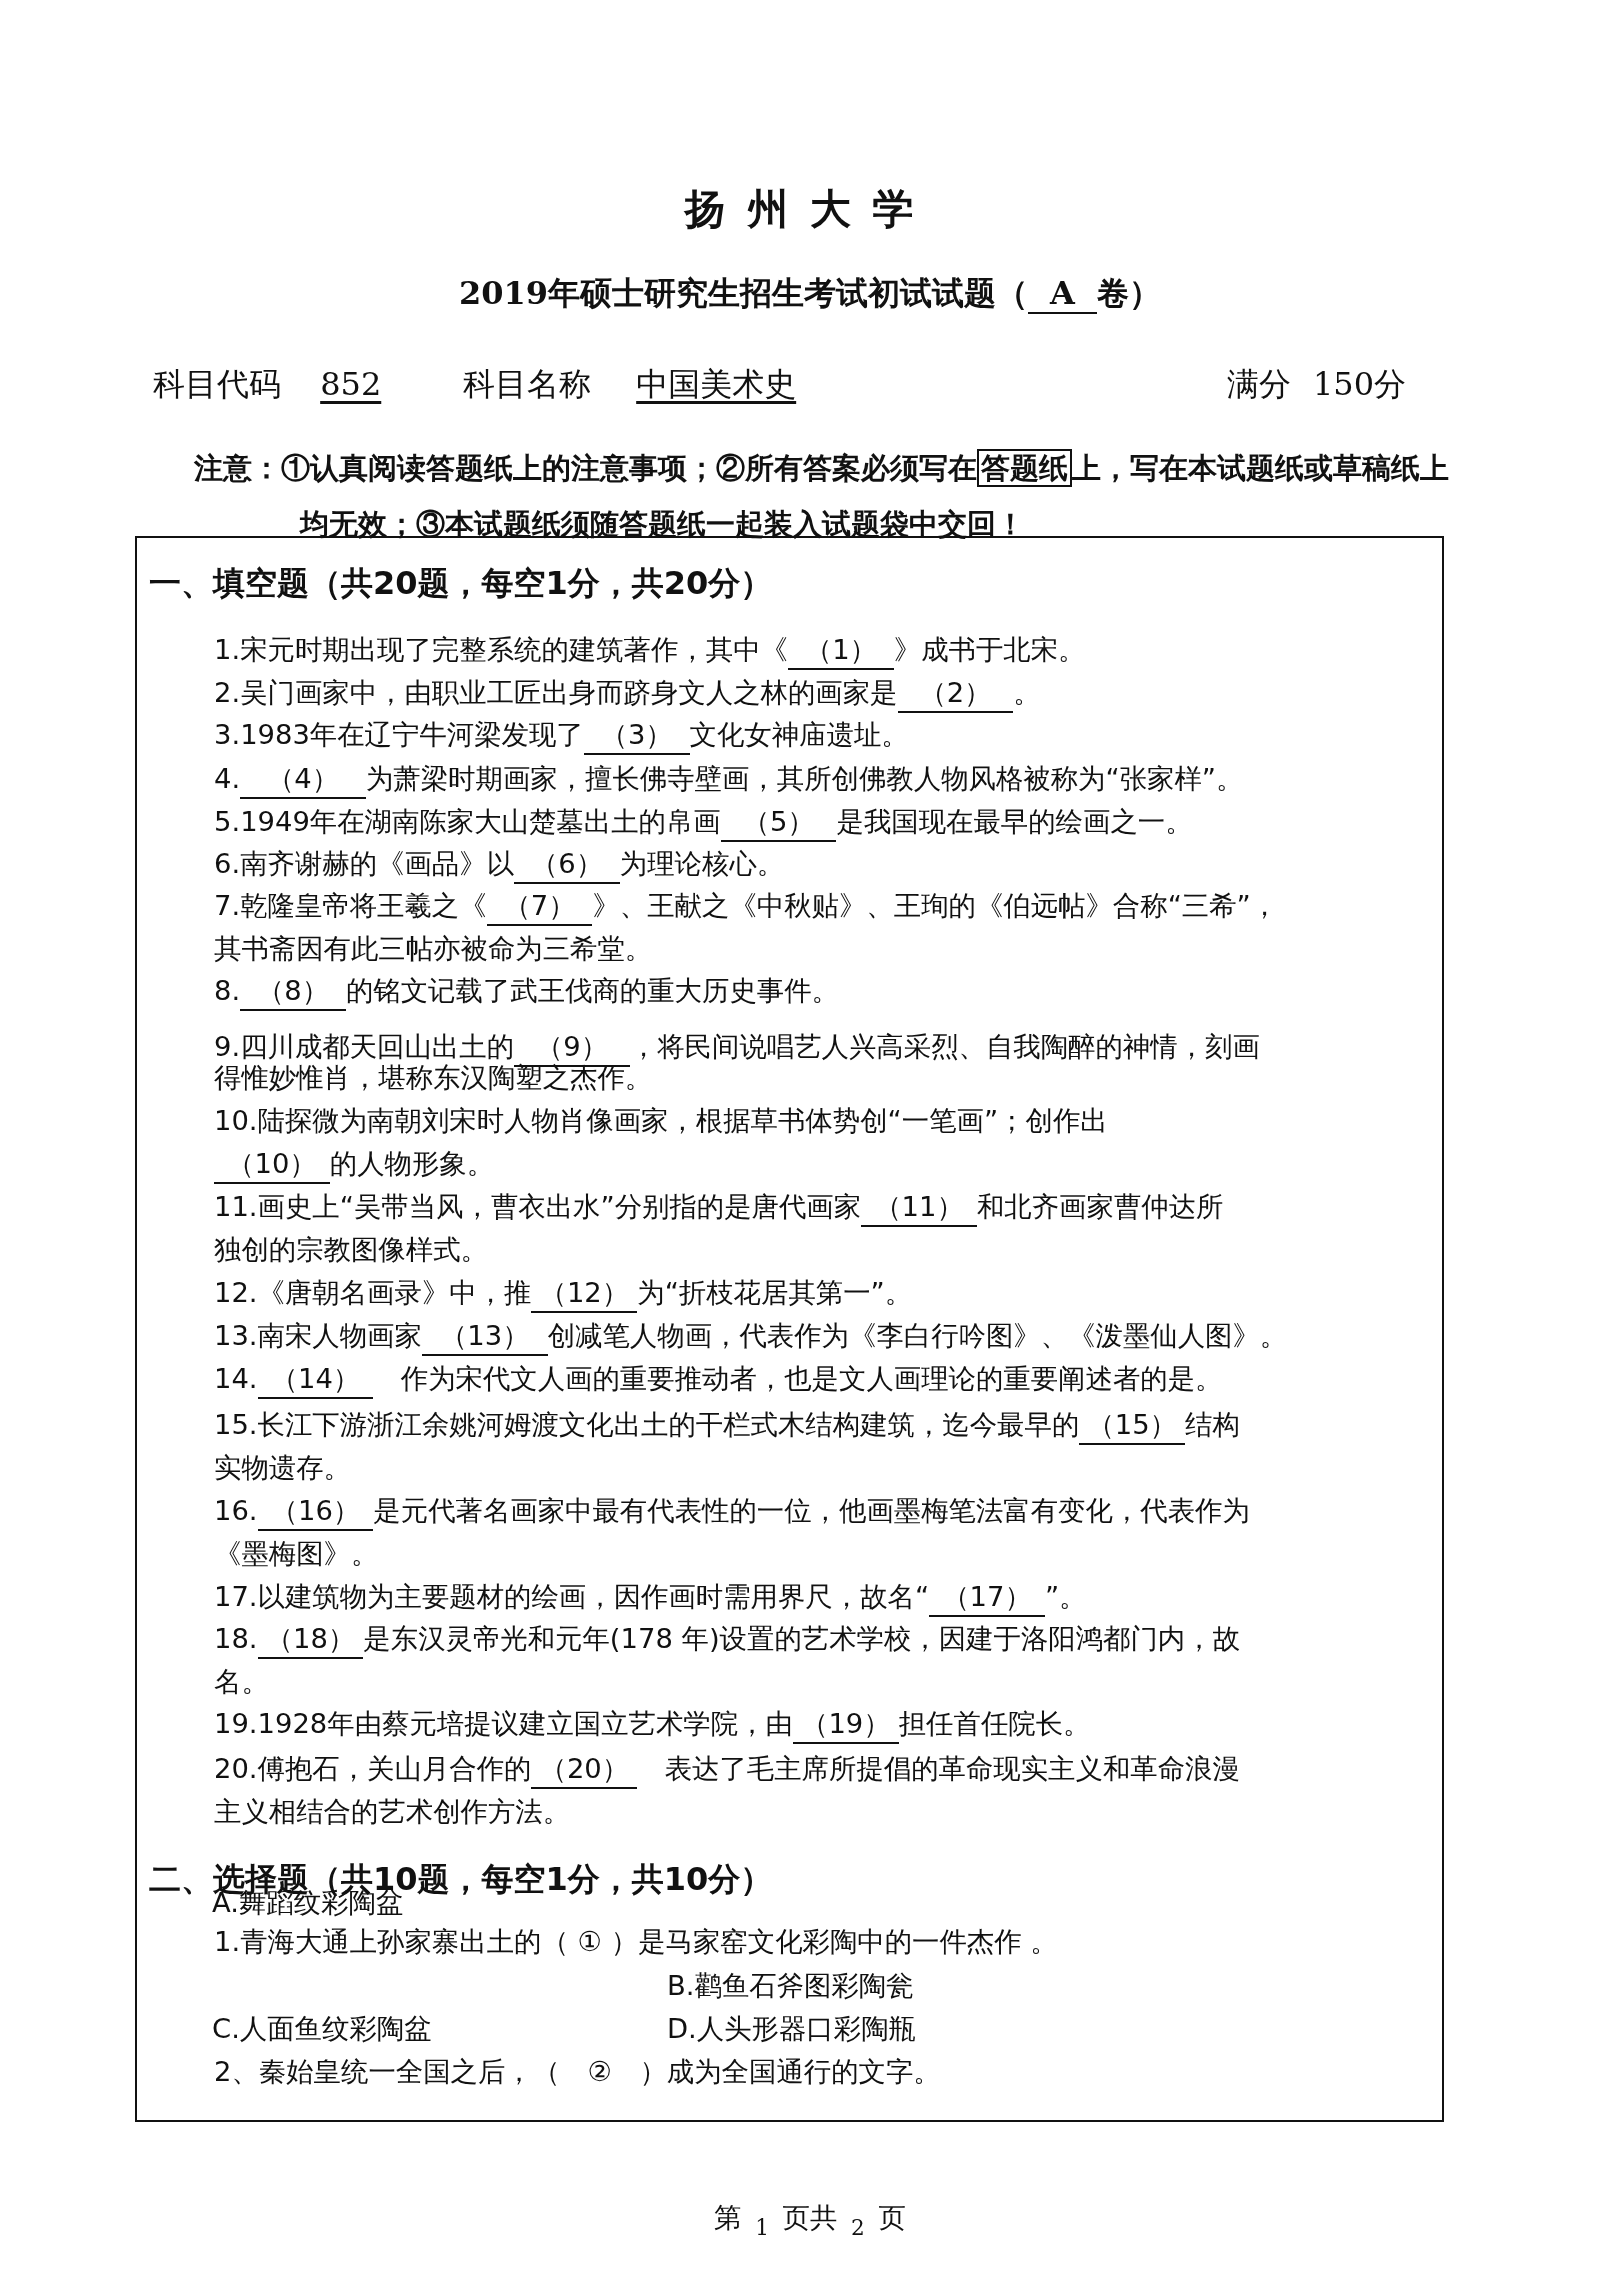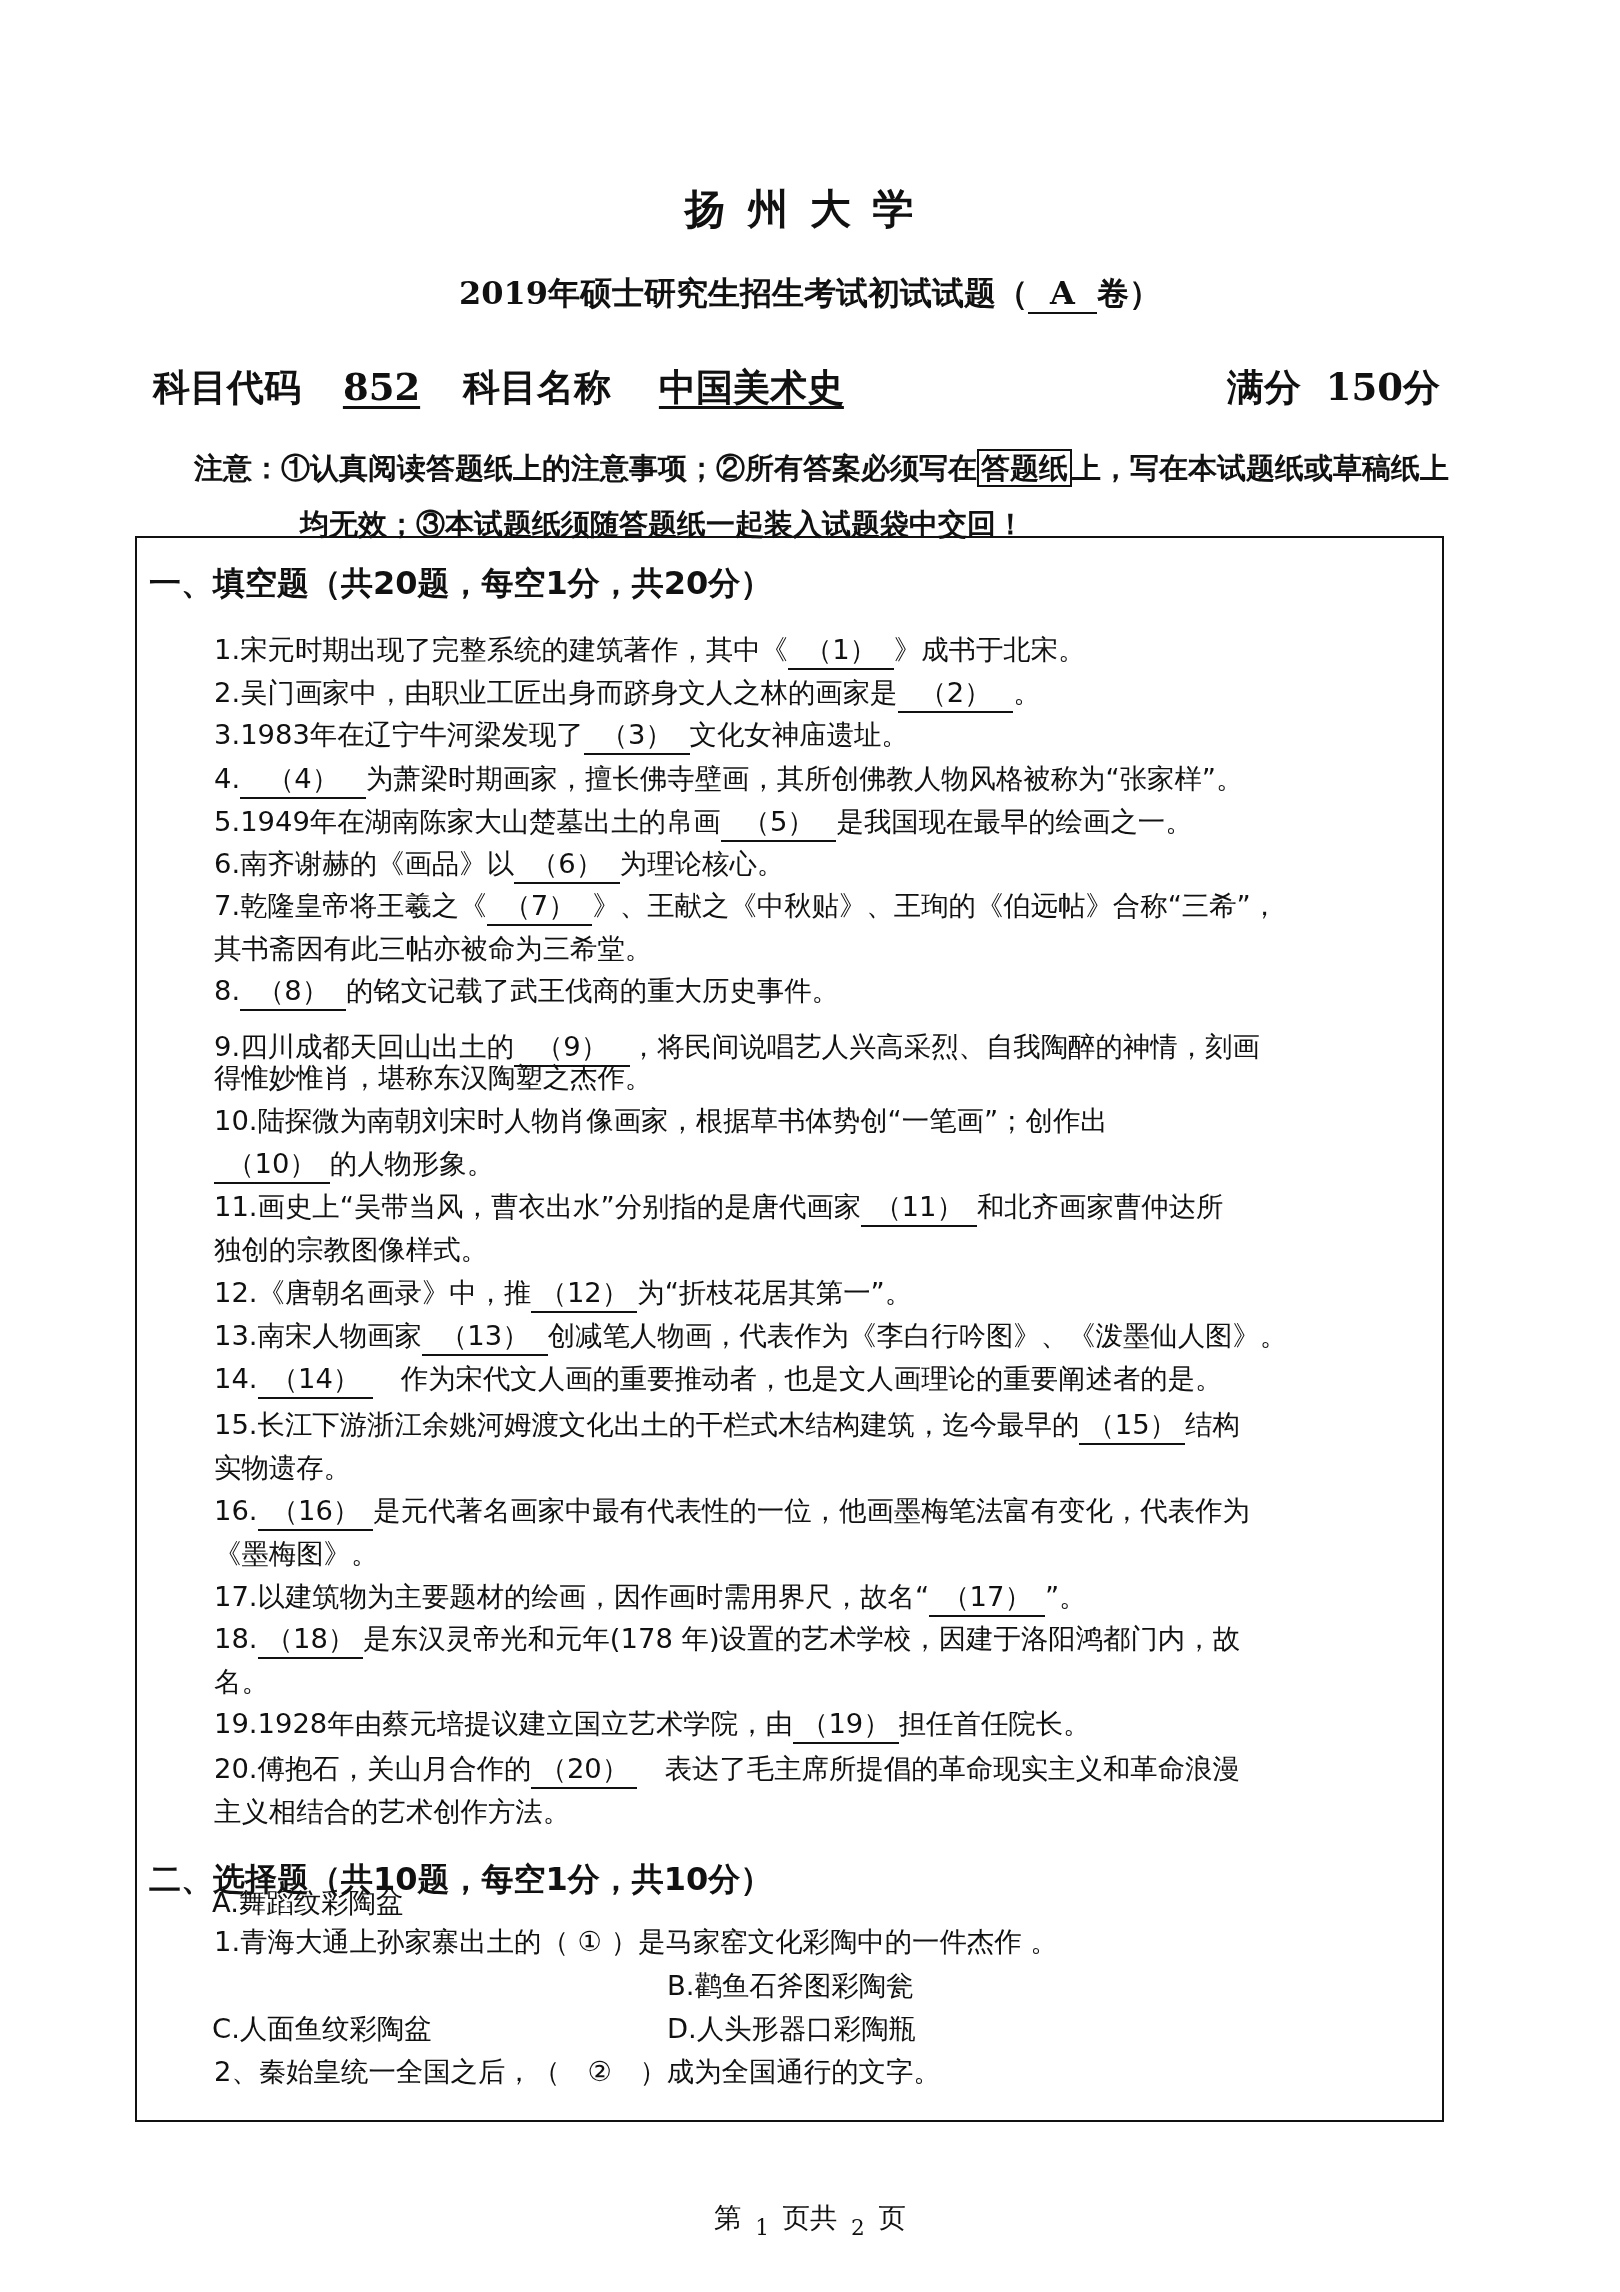--- a/index.html
+++ b/index.html
@@ -13,21 +13,21 @@
     left: 0; width: 1620px; text-align: center; top: 182px;
     font-family: "DejaVu Serif", "Liberation Serif", serif;
     font-size: 41px; font-weight: bold; letter-spacing: 21.6px;
   }
   .subtitle {
     left: 0; width: 1620px; text-align: center; top: 272px;
     font-family: "DejaVu Serif", "Liberation Serif", serif;
     font-size: 32px; font-weight: bold;
   }
   .paper-blank { display: inline-block; min-width: 69px; border-bottom: 2px solid #111; text-align: center; }
-  .meta { top: 363px; font-size: 37px; font-weight: bold; font-family: "DejaVu Serif", "Liberation Serif", serif; }
+  .meta { top: 363px; font-size: 32px; font-weight: normal; font-family: "DejaVu Serif", "Liberation Serif", serif; }
   .meta .val-u { text-decoration: underline; text-underline-offset: 5.9px; }
   .notice { font-size: 29px; font-weight: bold; font-family: "DejaVu Serif", "Liberation Serif", serif; }
   .boxed { border: 2px solid #111; padding: 0 2px; }
   .frame {
     position: absolute; left: 135px; top: 536px; width: 1309px; height: 1586px;
     border: 2.9px solid #111; box-sizing: border-box;
   }
   .sec-head { font-size: 32px; font-weight: bold; left: 149px; }
   .q { font-size: 27.4px; left: 214px; }
   .q.cont { left: 214px; }

